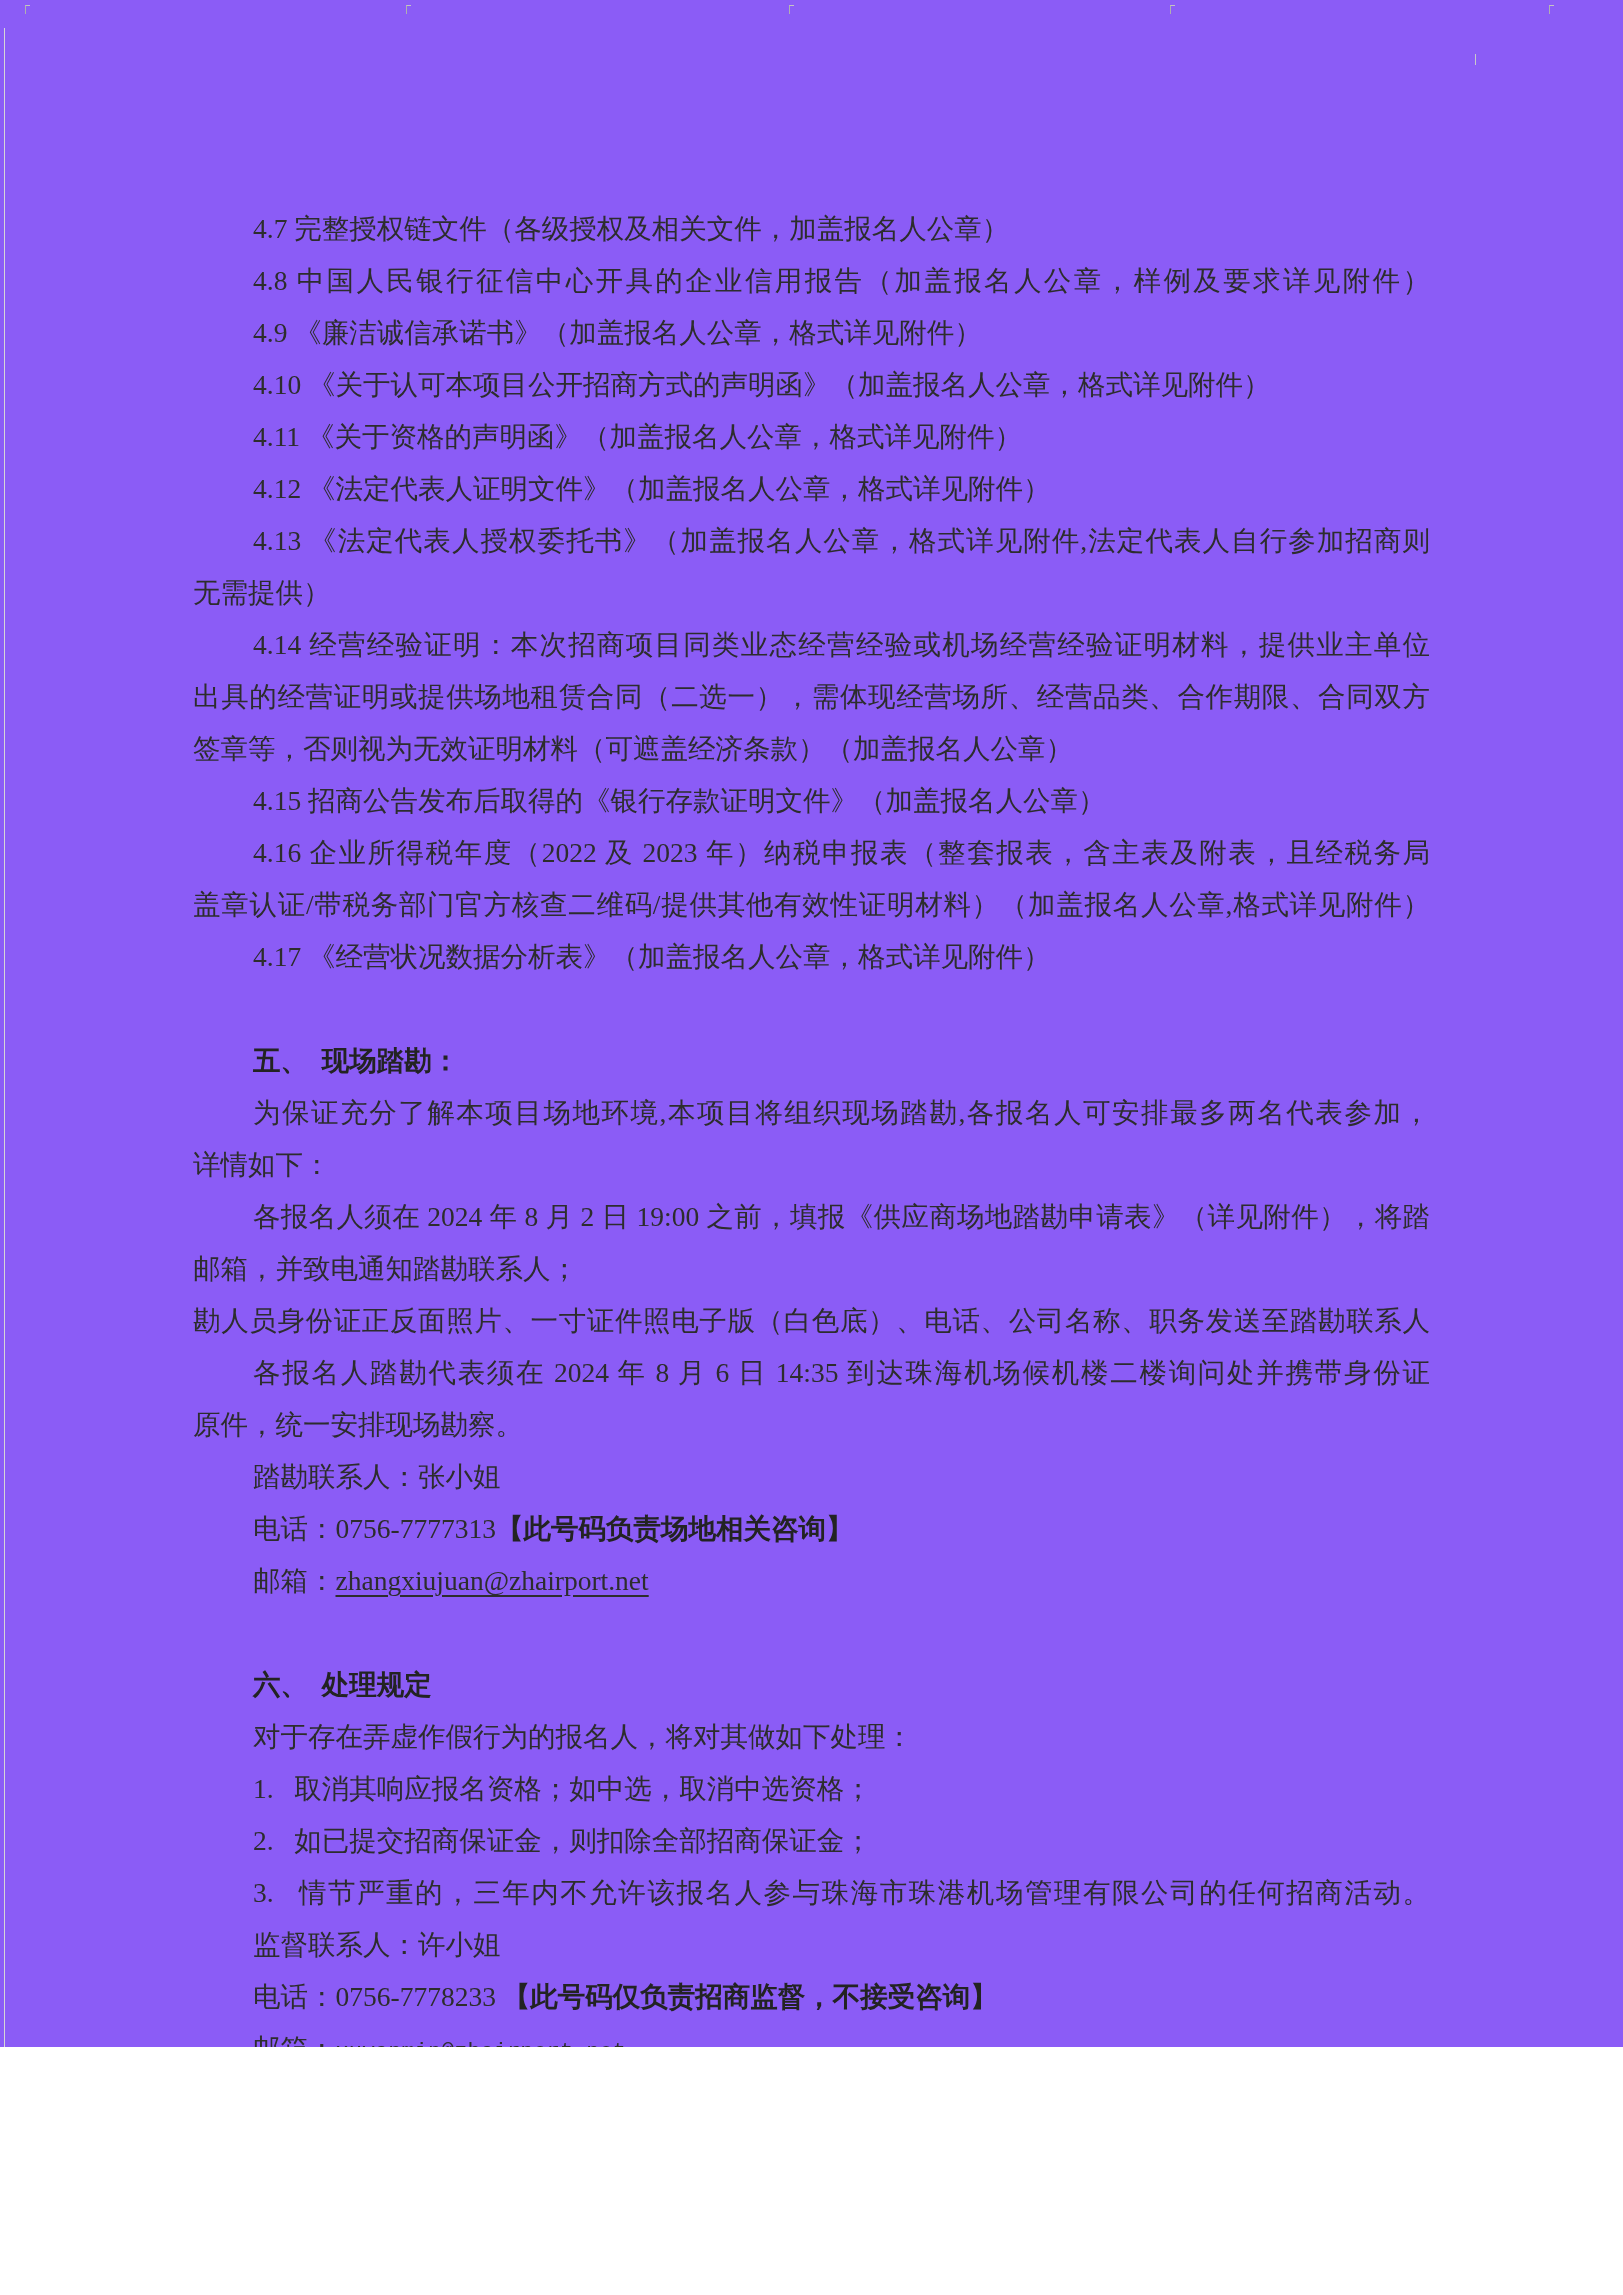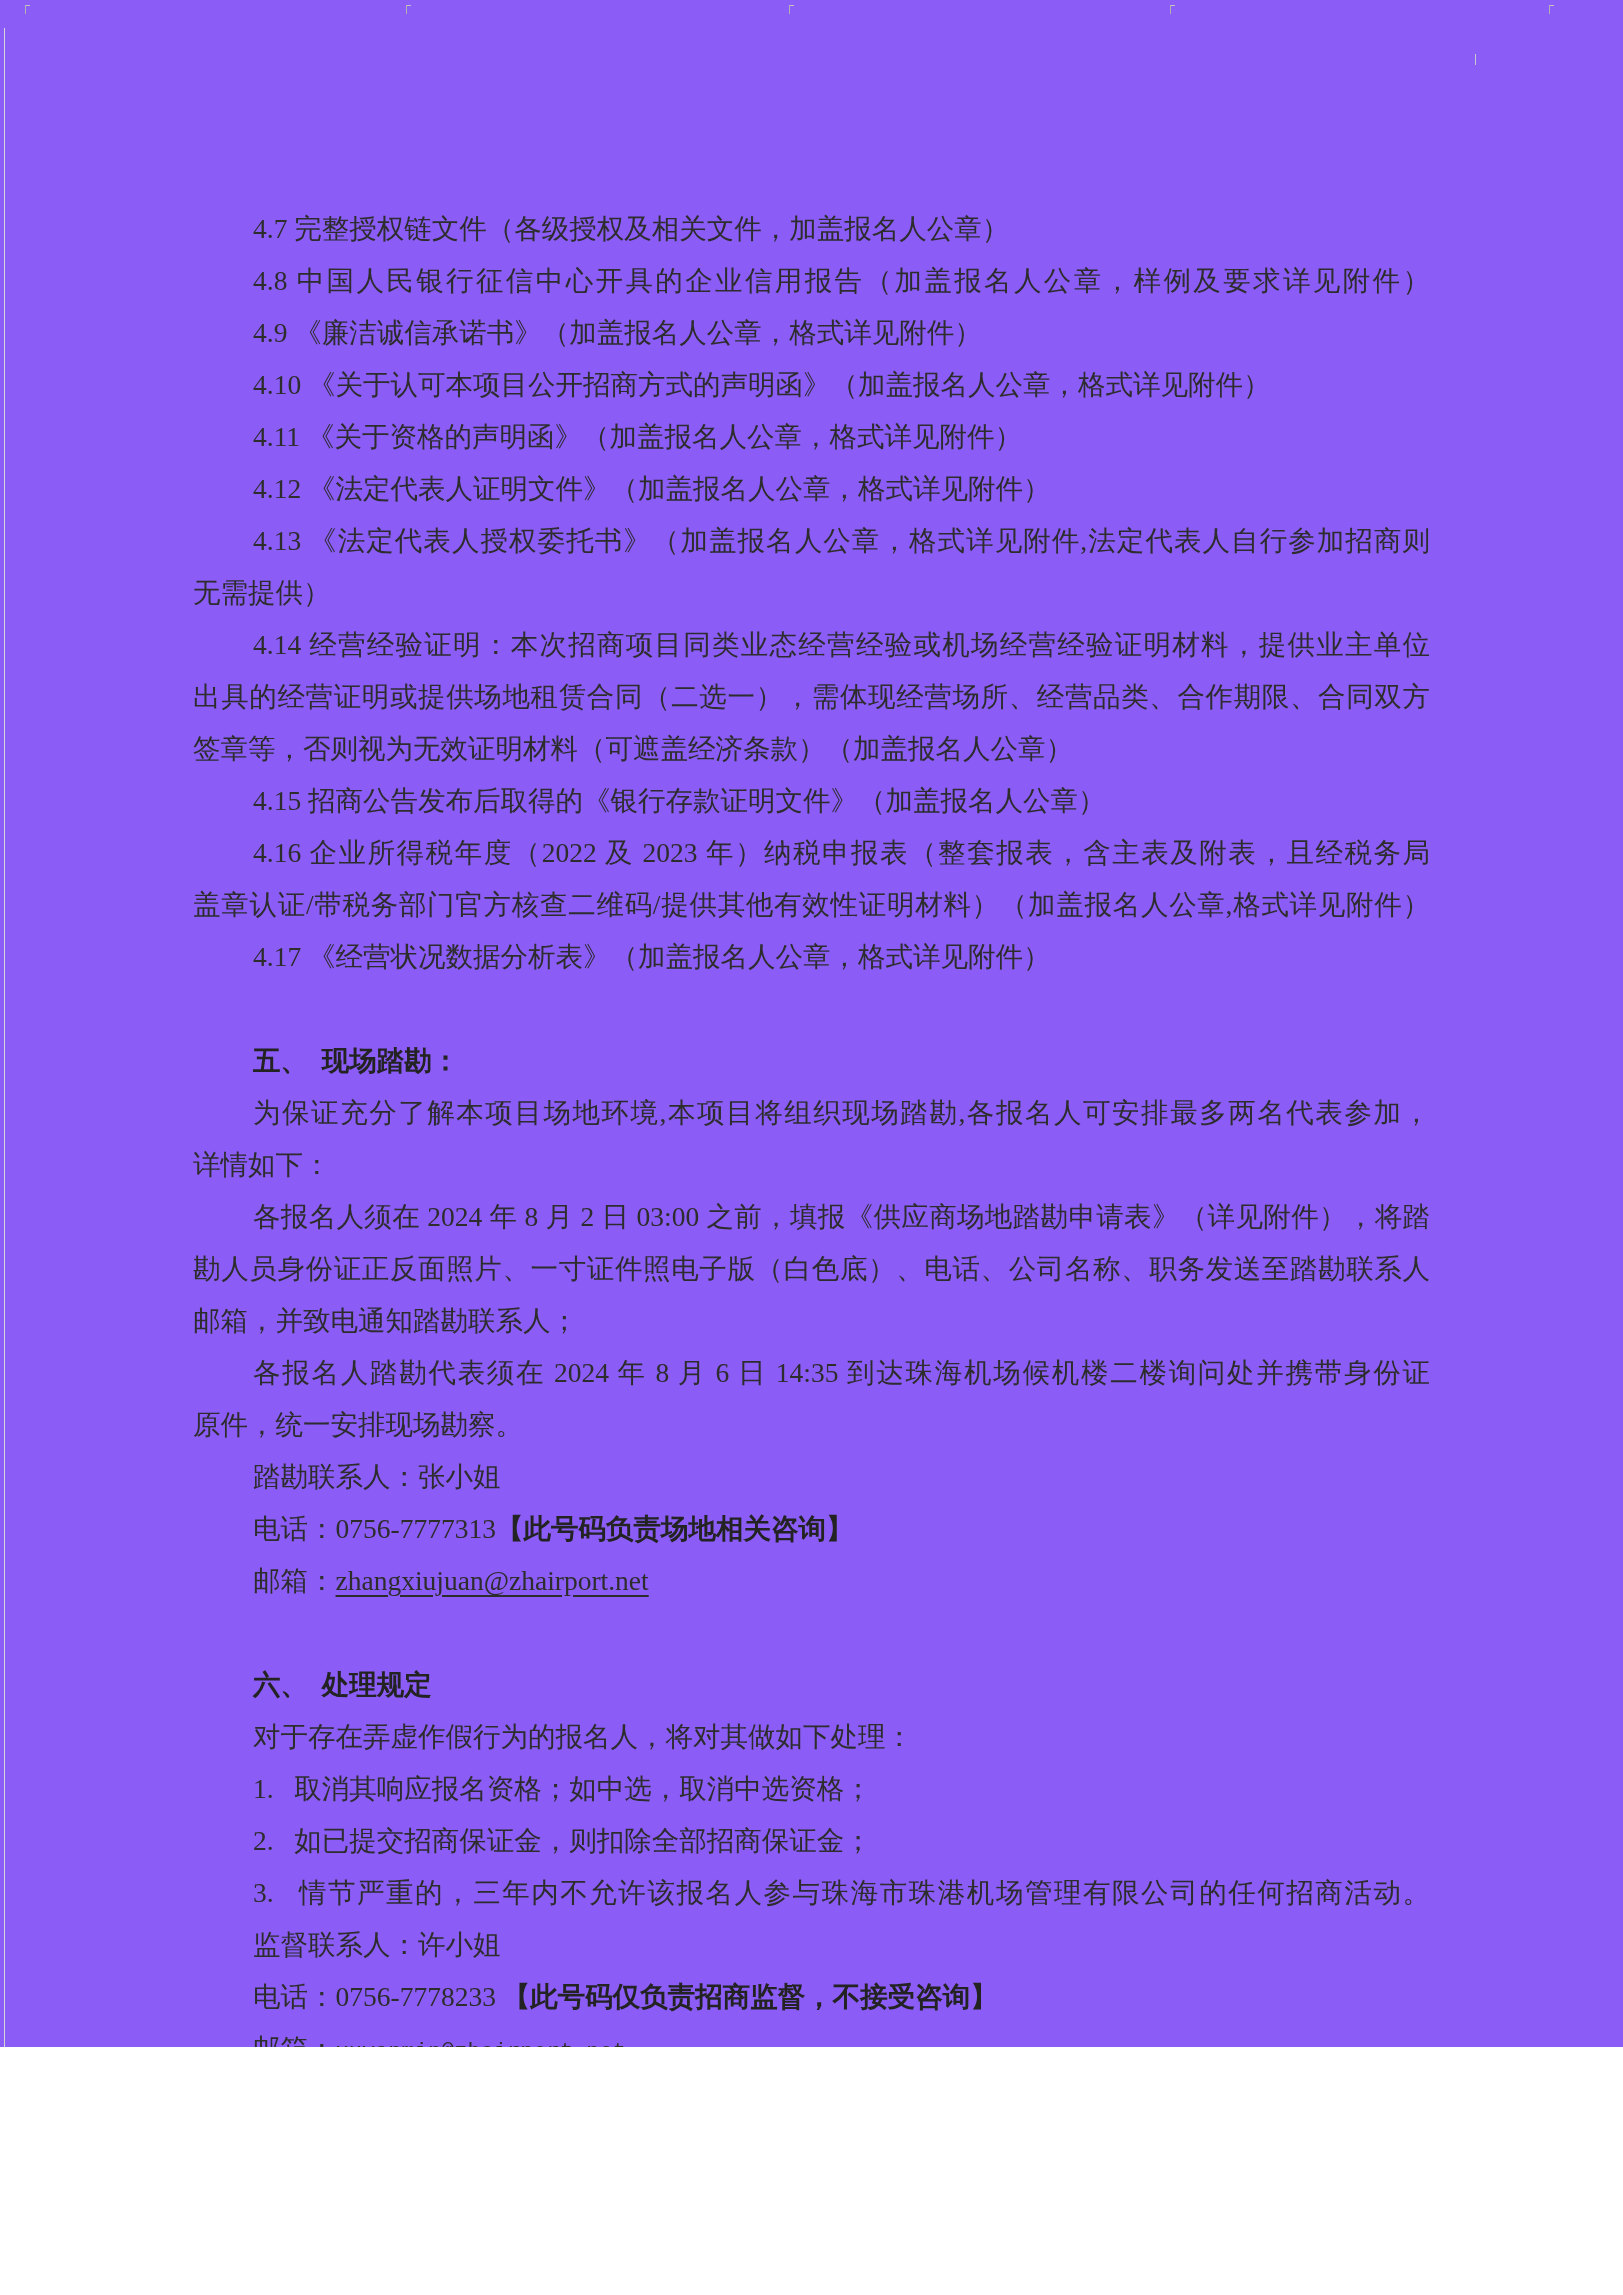--- a/index.html
+++ b/index.html
@@ -65,23 +65,23 @@
     <div class="line ind">4.15 招商公告发布后取得的《银行存款证明文件》（加盖报名人公章）</div>
     <div class="line ind just">4.16 企业所得税年度（2022 及 2023 年）纳税申报表（整套报表，含主表及附表，且经税务局</div>
     <div class="line just">盖章认证/带税务部门官方核查二维码/提供其他有效性证明材料）（加盖报名人公章,格式详见附件）</div>
     <div class="line ind">4.17 《经营状况数据分析表》（加盖报名人公章，格式详见附件）</div>
 
     <div class="gap"></div>
 
     <div class="line ind heading">五、&nbsp;&nbsp;现场踏勘：</div>
     <div class="line ind just">为保证充分了解本项目场地环境,本项目将组织现场踏勘,各报名人可安排最多两名代表参加，</div>
     <div class="line">详情如下：</div>
-    <div class="line ind just">各报名人须在 2024 年 8 月 2 日 03:00 之前，填报《供应商场地踏勘申请表》（详见附件），将踏</div>
+    <div class="line ind just">各报名人须在 2024 年 8 月 2 日 19:00 之前，填报《供应商场地踏勘申请表》（详见附件），将踏</div>
+    <div class="line">邮箱，并致电通知踏勘联系人；</div>
     <div class="line just">勘人员身份证正反面照片、一寸证件照电子版（白色底）、电话、公司名称、职务发送至踏勘联系人</div>
-    <div class="line">邮箱，并致电通知踏勘联系人；</div>
     <div class="line ind just">各报名人踏勘代表须在 2024 年 8 月 6 日 14:35 到达珠海机场候机楼二楼询问处并携带身份证</div>
     <div class="line">原件，统一安排现场勘察。</div>
     <div class="line ind">踏勘联系人：张小姐</div>
     <div class="line ind">
       <span>电话：0756-7777313</span><span class="b">【此号码负责场地相关咨询】</span>
     </div>
     <div class="line ind">
       <span>邮箱：</span><a class="email-link">zhangxiujuan@zhairport.net</a>
     </div>
 

